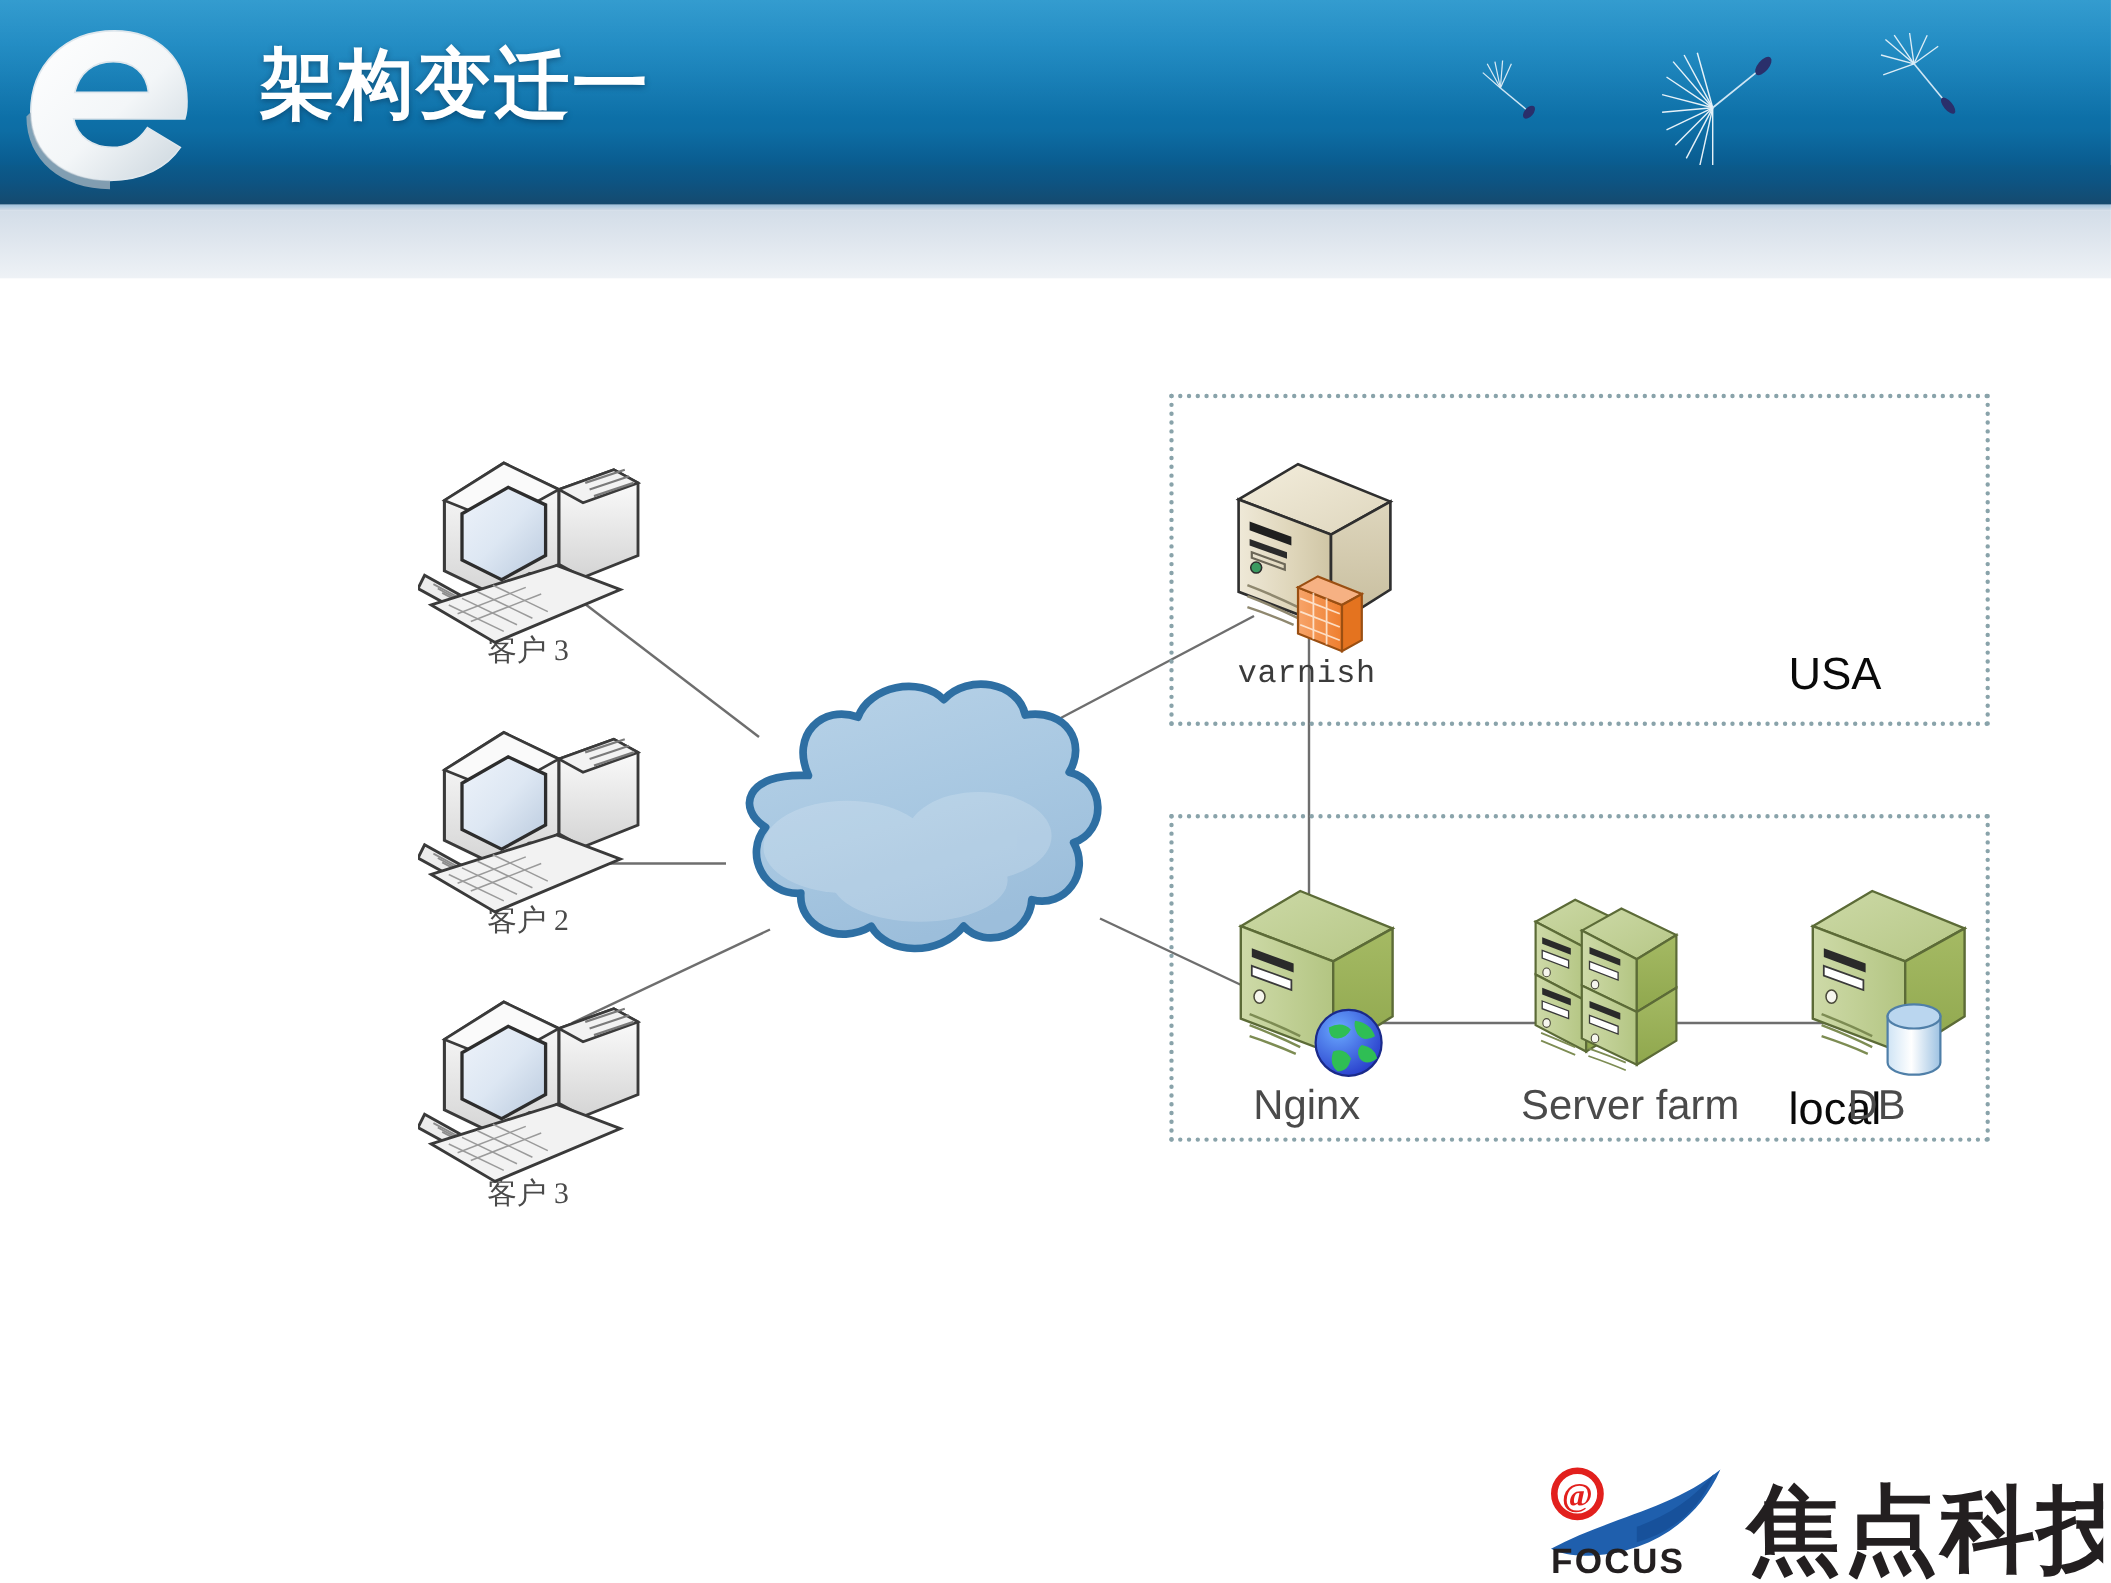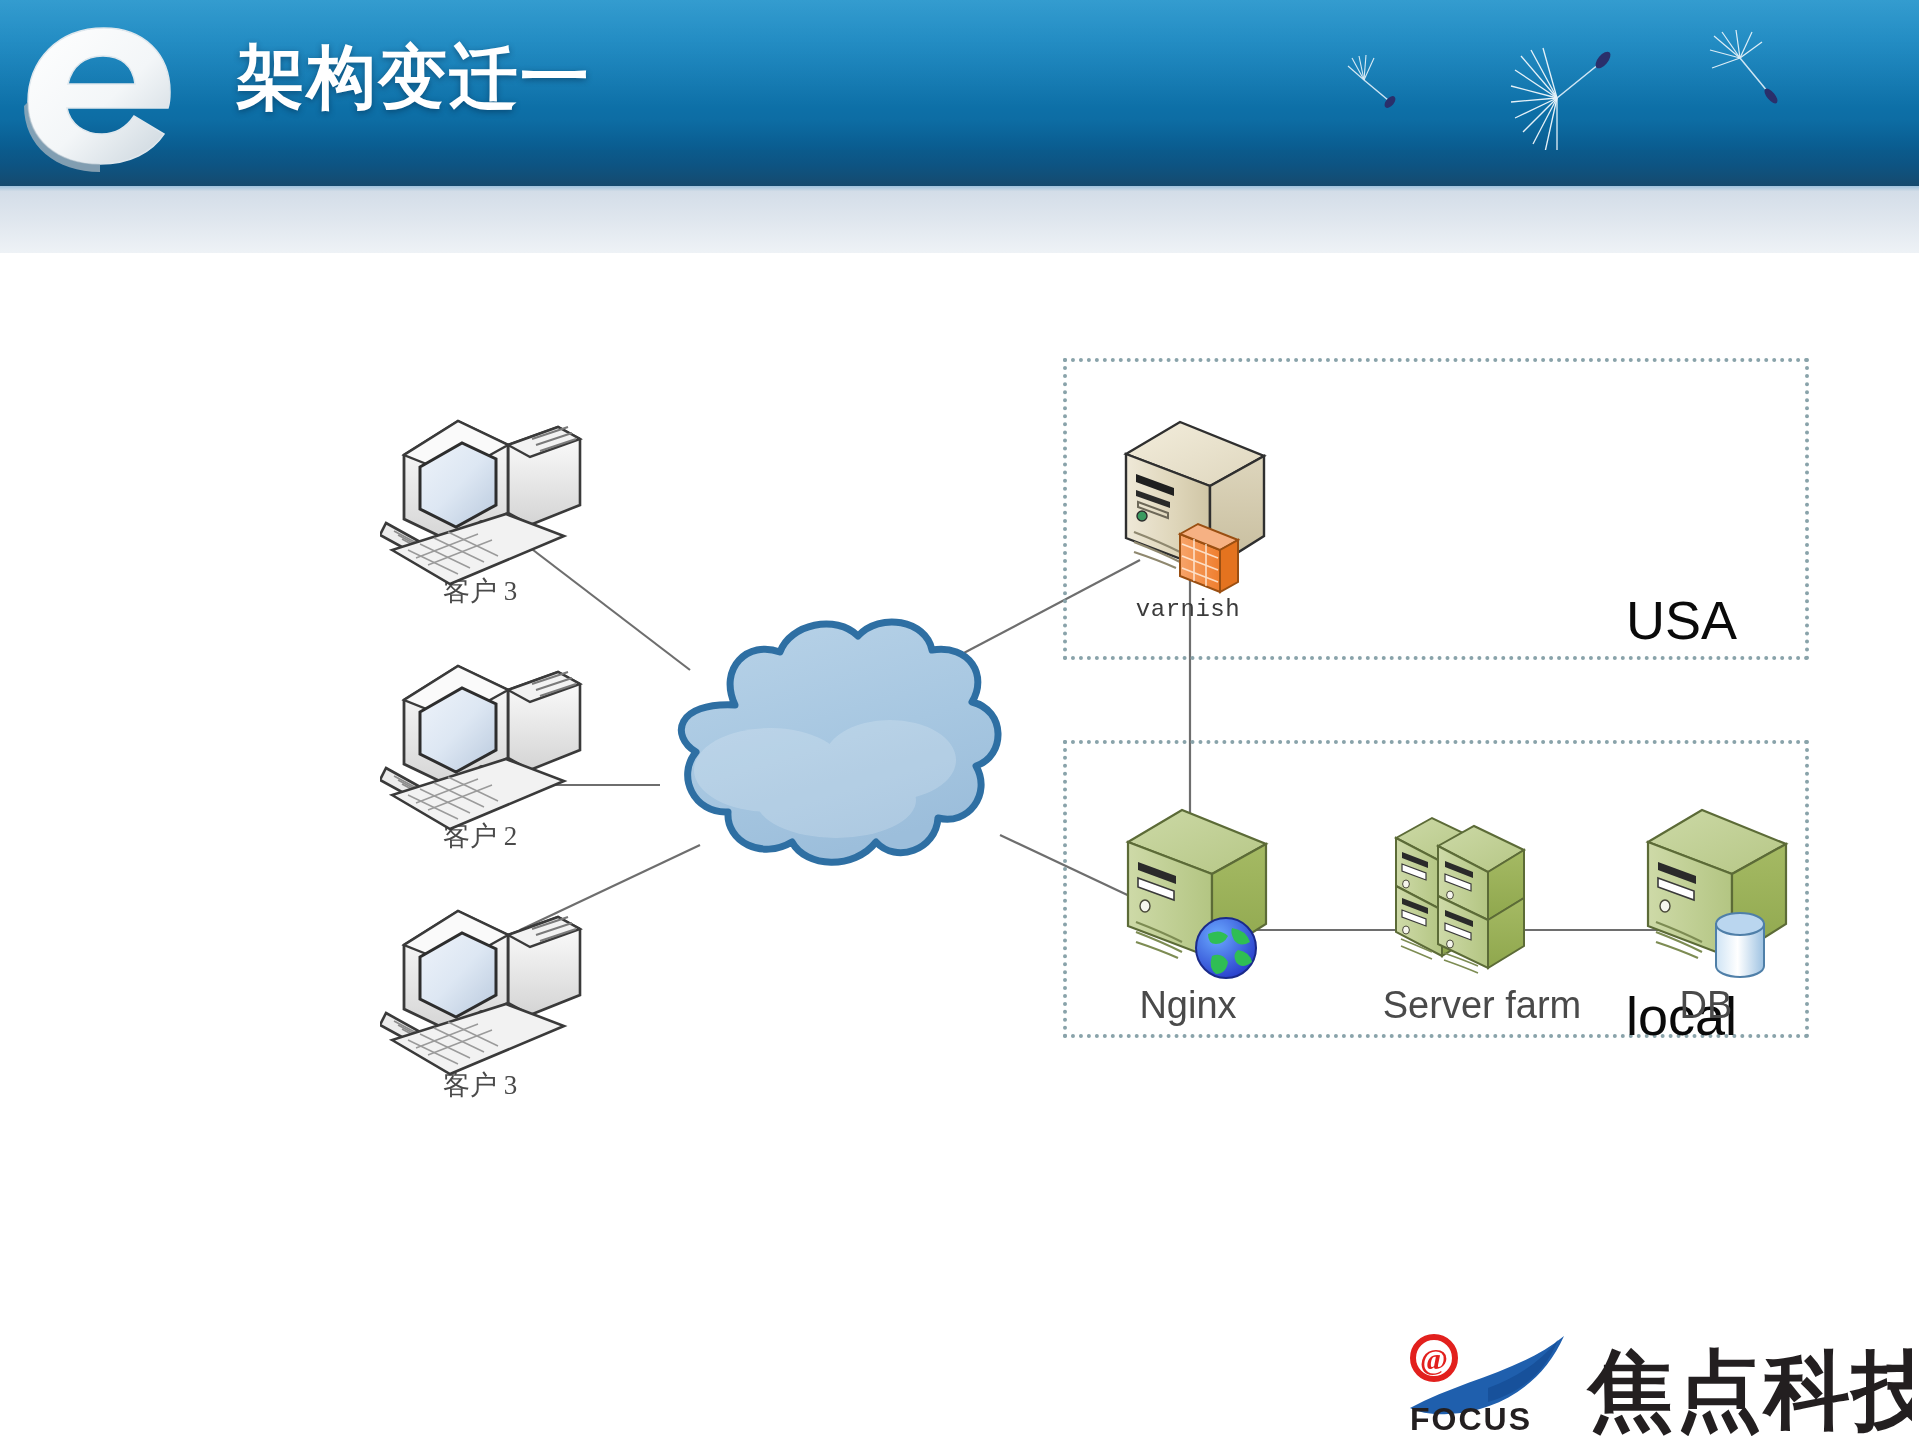--- a/index.html
+++ b/index.html
@@ -74,36 +74,36 @@
   .node{position:absolute;}
   .node-label{
     position:absolute;width:100%;text-align:center;
     color:#3f3f3f;white-space:nowrap;
   }
   .label-cn{
     font-size:27px;color:#4a4a4a;
     font-family:"Liberation Serif","DejaVu Serif",serif;
   }
   .label-mono{
-    font-size:24px;color:#3b3b3b;letter-spacing:0.5px;
+    font-size:29px;color:#3b3b3b;letter-spacing:0.5px;
     font-family:"Liberation Mono","DejaVu Sans Mono",monospace;
   }
   .label-sans{
     font-size:38px;color:#4a4a4a;
     font-family:"Liberation Sans","DejaVu Sans",sans-serif;
   }
 
   .zone{
     position:absolute;
     border:4px dotted #89a3aa;
     box-sizing:border-box;
   }
   .zone-label{
     position:absolute;
-    font-size:54px;color:#0a0a0a;
+    font-size:41px;color:#0a0a0a;
     font-family:"Liberation Sans","DejaVu Sans",sans-serif;
   }
 
   
   .footer-logo{
     position:absolute;left:1392px;top:1328px;width:520px;height:108px;
   }
 </style>
 </head>
 <body>

